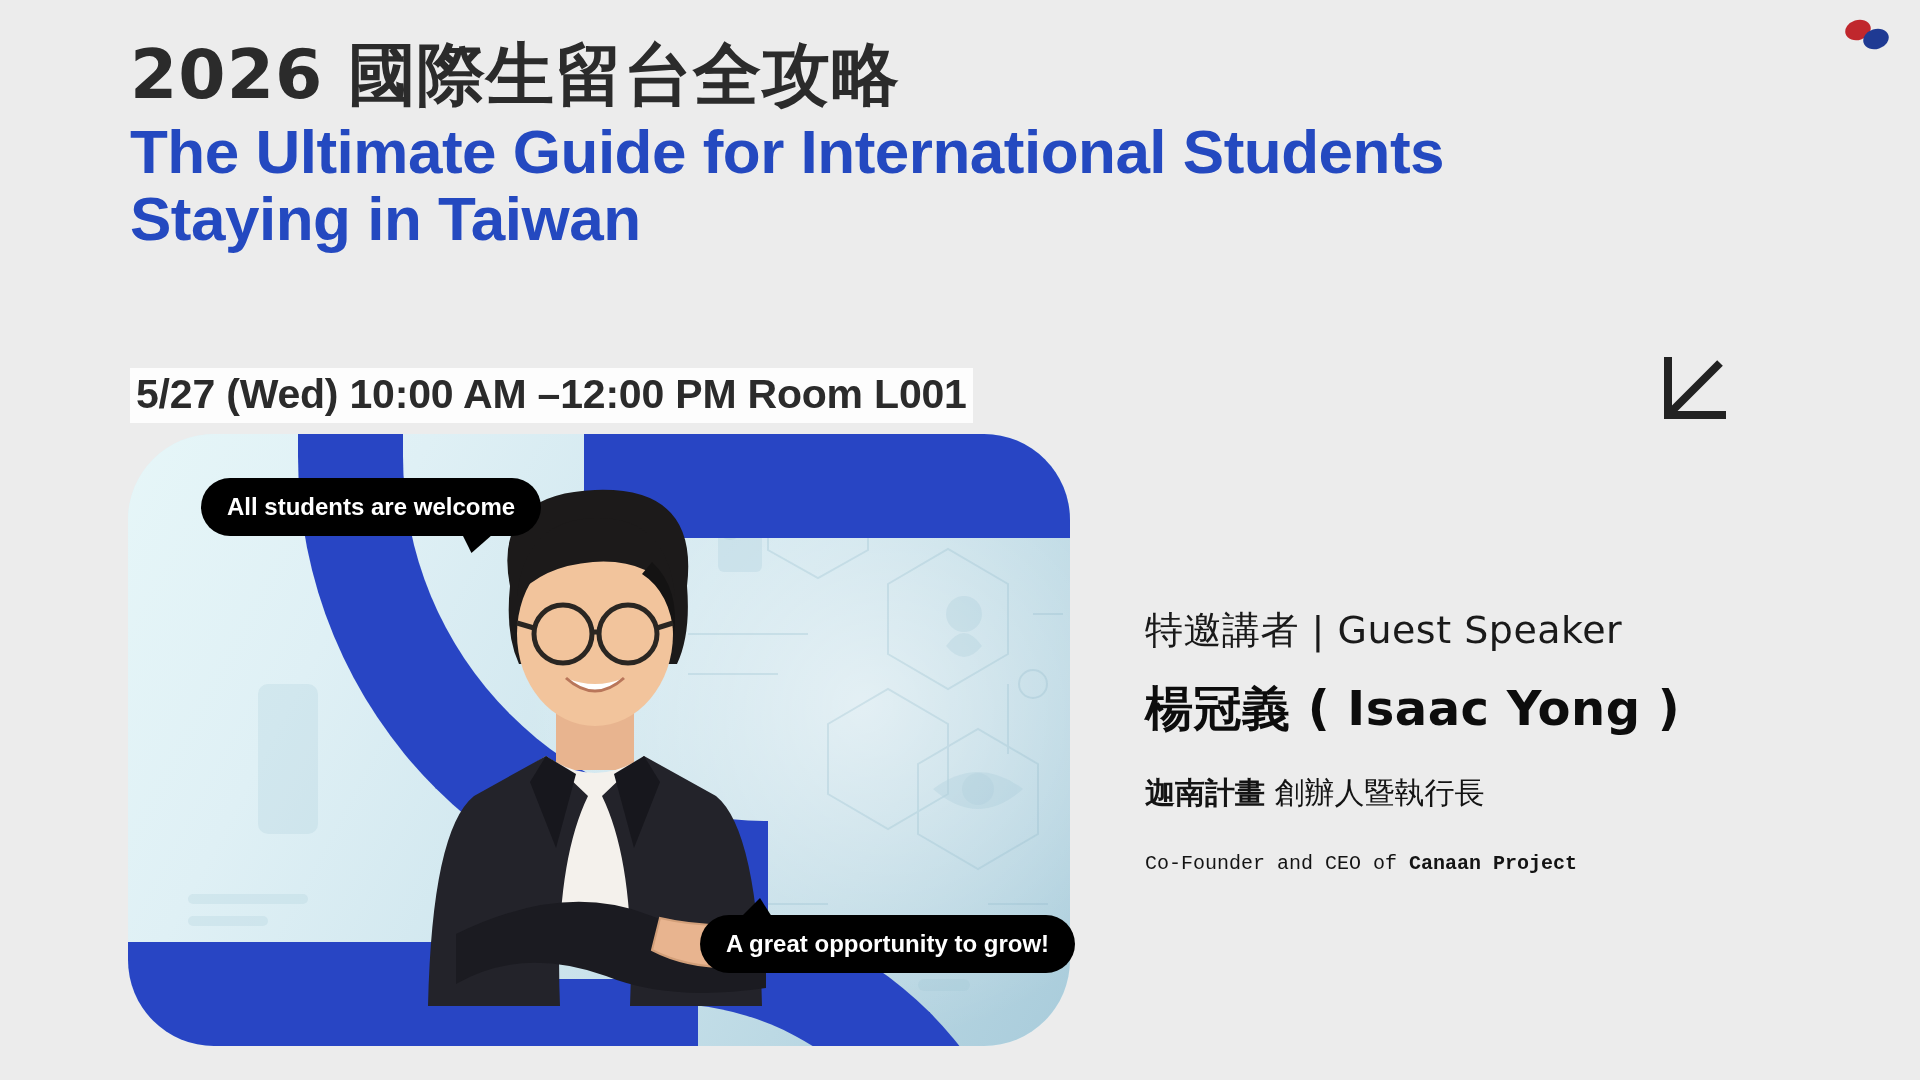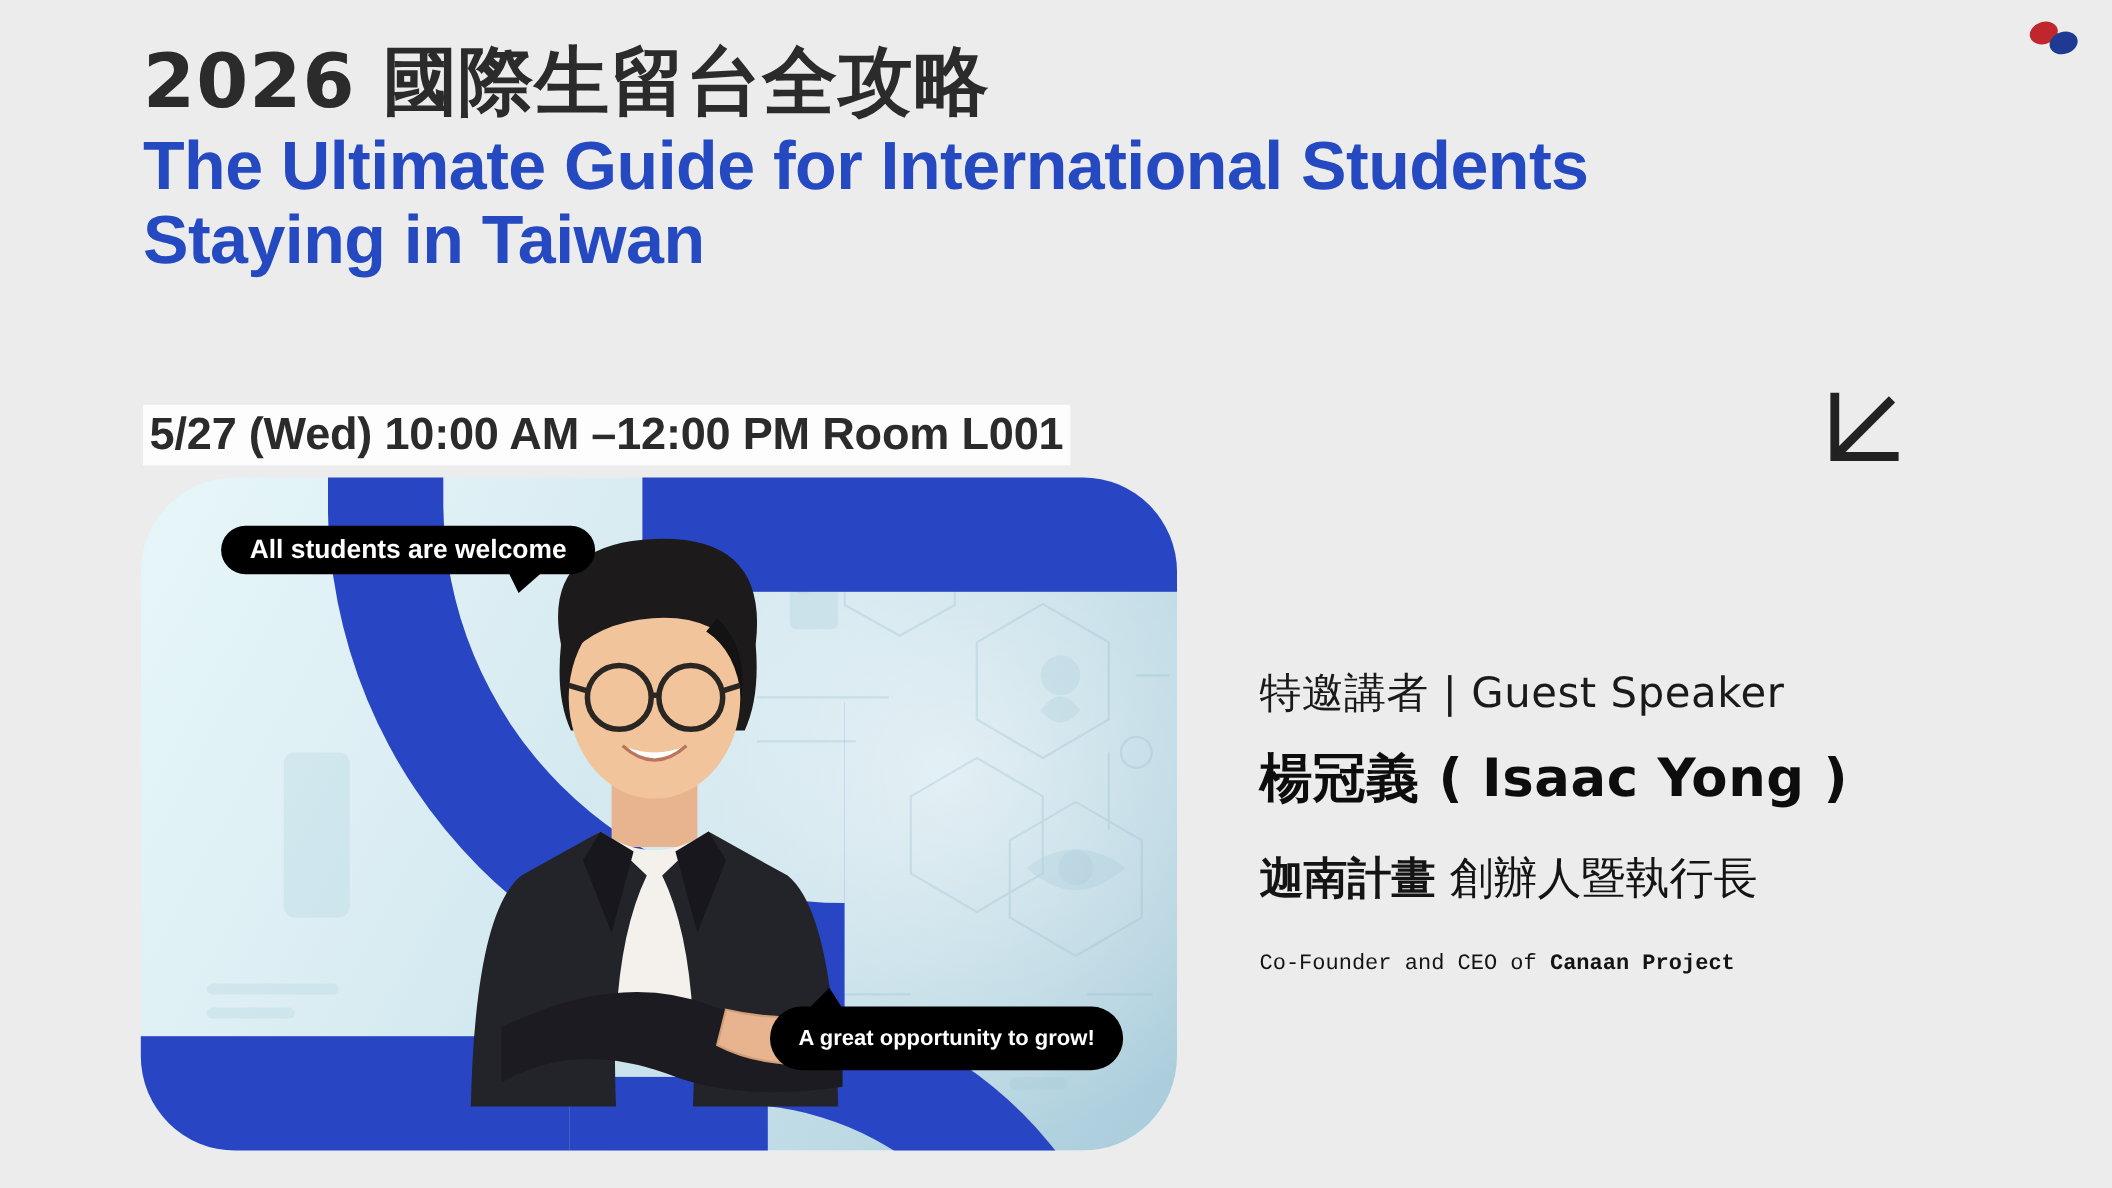--- a/index.html
+++ b/index.html
@@ -209,38 +209,38 @@
   }
   .bubble::after {
     content: "";
     position: absolute;
     width: 0;
     height: 0;
   }
   .bubble-welcome {
     left: 201px;
     top: 478px;
-    height: 44px;
+    height: 58px;
     padding: 0 26px;
     font-size: 24px;
   }
   .bubble-welcome::after {
     bottom: -17px;
     left: 76%;
     border-left: 14px solid transparent;
     border-right: 22px solid transparent;
     border-top: 22px solid #000000;
     transform: skewX(-8deg);
   }
   .bubble-grow {
     left: 700px;
     top: 915px;
     height: 58px;
     padding: 0 26px;
-    font-size: 20px;
+    font-size: 24px;
   }
   .bubble-grow::after {
     top: -17px;
     left: 10%;
     border-left: 22px solid transparent;
     border-right: 14px solid transparent;
     border-bottom: 22px solid #000000;
   }
 
   
@@ -263,21 +263,21 @@
     margin-top: 26px;
     font-size: 48px;
     font-weight: 700;
     letter-spacing: .5px;
     color: #0d0d0d;
     font-family: "DejaVu Sans", "Liberation Sans", sans-serif;
     line-height: 1.2;
   }
   .speaker-role-zh {
     margin-top: 36px;
-    font-size: 40px;
+    font-size: 30px;
     font-weight: 400;
     color: #141414;
     font-family: "DejaVu Sans", "Liberation Sans", sans-serif;
     line-height: 1.3;
   }
   .speaker-role-zh b { font-weight: 700; }
   .speaker-role-en {
     margin-top: 39px;
     font-size: 20px;
     font-weight: 400;

